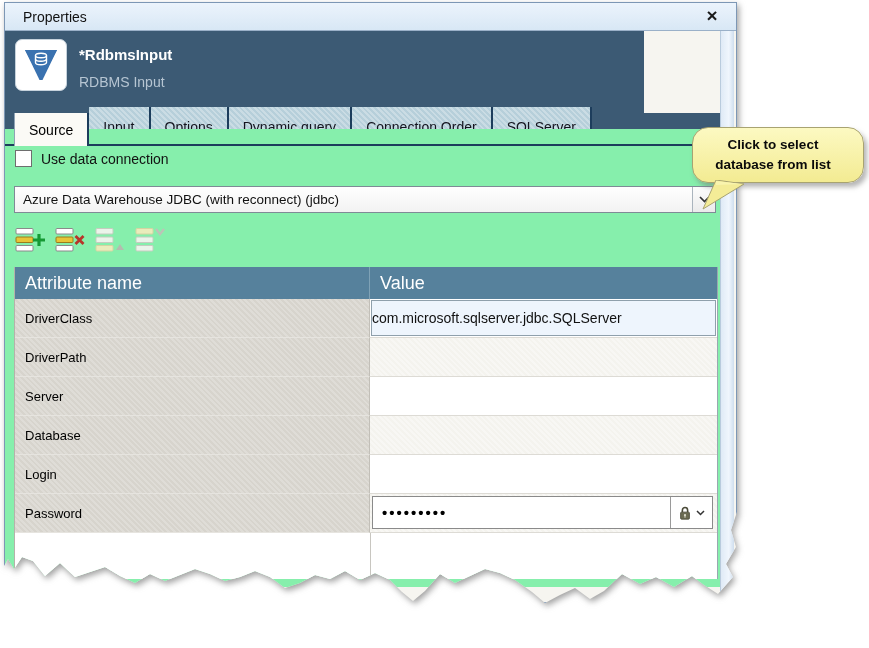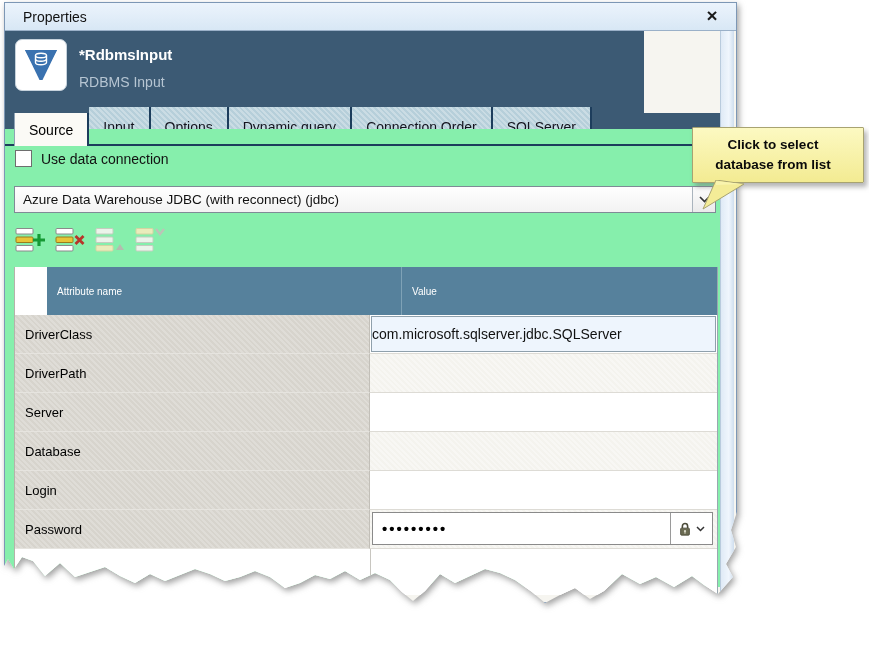--- a/index.html
+++ b/index.html
@@ -63,23 +63,23 @@
     justify-content: center; }
 
   .toolbar { position: absolute; left: 9px; top: 97px; display: flex; gap: 8px; }
   .tool-btn { width: 32px; height: 28px; display: flex; align-items: center;
     justify-content: center; }
   .tool-btn.disabled { opacity: .9; }
 
   
   .grid { position: absolute; left: 9px; top: 138px; width: 704px;
     border-left: 1px solid #b5b2aa; border-right: 1px solid #9aa7b0; background: #fff; }
-  .grid-header { display: flex; height: 48px; background: #56819c;
+  .grid-header { display: flex; height: 32px; background: #56819c;
     background-image: radial-gradient(#49748e 18%, rgba(0,0,0,0) 20%);
-    background-size: 4px 4px; color: #fff; font-size: 10px; margin-left: 32px; }
+    background-size: 4px 4px; color: #fff; font-size: 18px; }
   .gh-name { width: 355px; display: flex; align-items: center; padding-left: 10px;
     border-right: 1px solid #7fa2b6; }
   .gh-value { flex: 1; display: flex; align-items: center; padding-left: 10px; }
   .grid-row { display: flex; height: 39px; }
   .cell-name { width: 355px; background: #d7d4cd;
     background-image: repeating-linear-gradient(45deg, rgba(255,255,255,.20) 0 2px, rgba(0,0,0,0) 2px 4px);
     display: flex; align-items: center; padding-left: 10px; font-size: 13px; color: #000;
     border-bottom: 1px solid #e6e4df; border-right: 1px solid #c2bfb8; }
   .cell-value { flex: 1; position: relative; border-bottom: 1px solid #dddbd5;
     display: flex; align-items: center; }
@@ -99,21 +99,21 @@
   .grid-footer .v-sep { position: absolute; left: 355px; top: 0; bottom: 0;
     width: 1px; background: #c8c6c0; }
 
   .scroll-strip { position: absolute; top: 28px; bottom: 0; right: 2px; width: 14px;
     background: linear-gradient(to right,#dfeaf6,#f0f6fd 60%,#cfdeee);
     border-left: 1px solid #b9cbdd; z-index: 3; }
 
   
   .tooltip { position: absolute; left: 692px; top: 127px; width: 172px; z-index: 20;
     background: linear-gradient(#fcf9c2,#f3eb92); border: 1px solid #a8a371;
-    border-radius: 1px; padding: 7px 16px 8px 6px; text-align: center;
+    border-radius: 16px; padding: 7px 16px 8px 6px; text-align: center;
     box-shadow: 3px 4px 5px rgba(120,120,120,.55); }
   .tooltip-line { font-size: 13.5px; font-weight: 700; color: #0a0a0a; line-height: 1.45; }
   .tooltip-tail { position: absolute; left: 6px; top: 100%; margin-top: -2px; }
 </style>
 </head>
 <body>
 
 <div class="canvas">
 
   <div class="torn-wrap">

